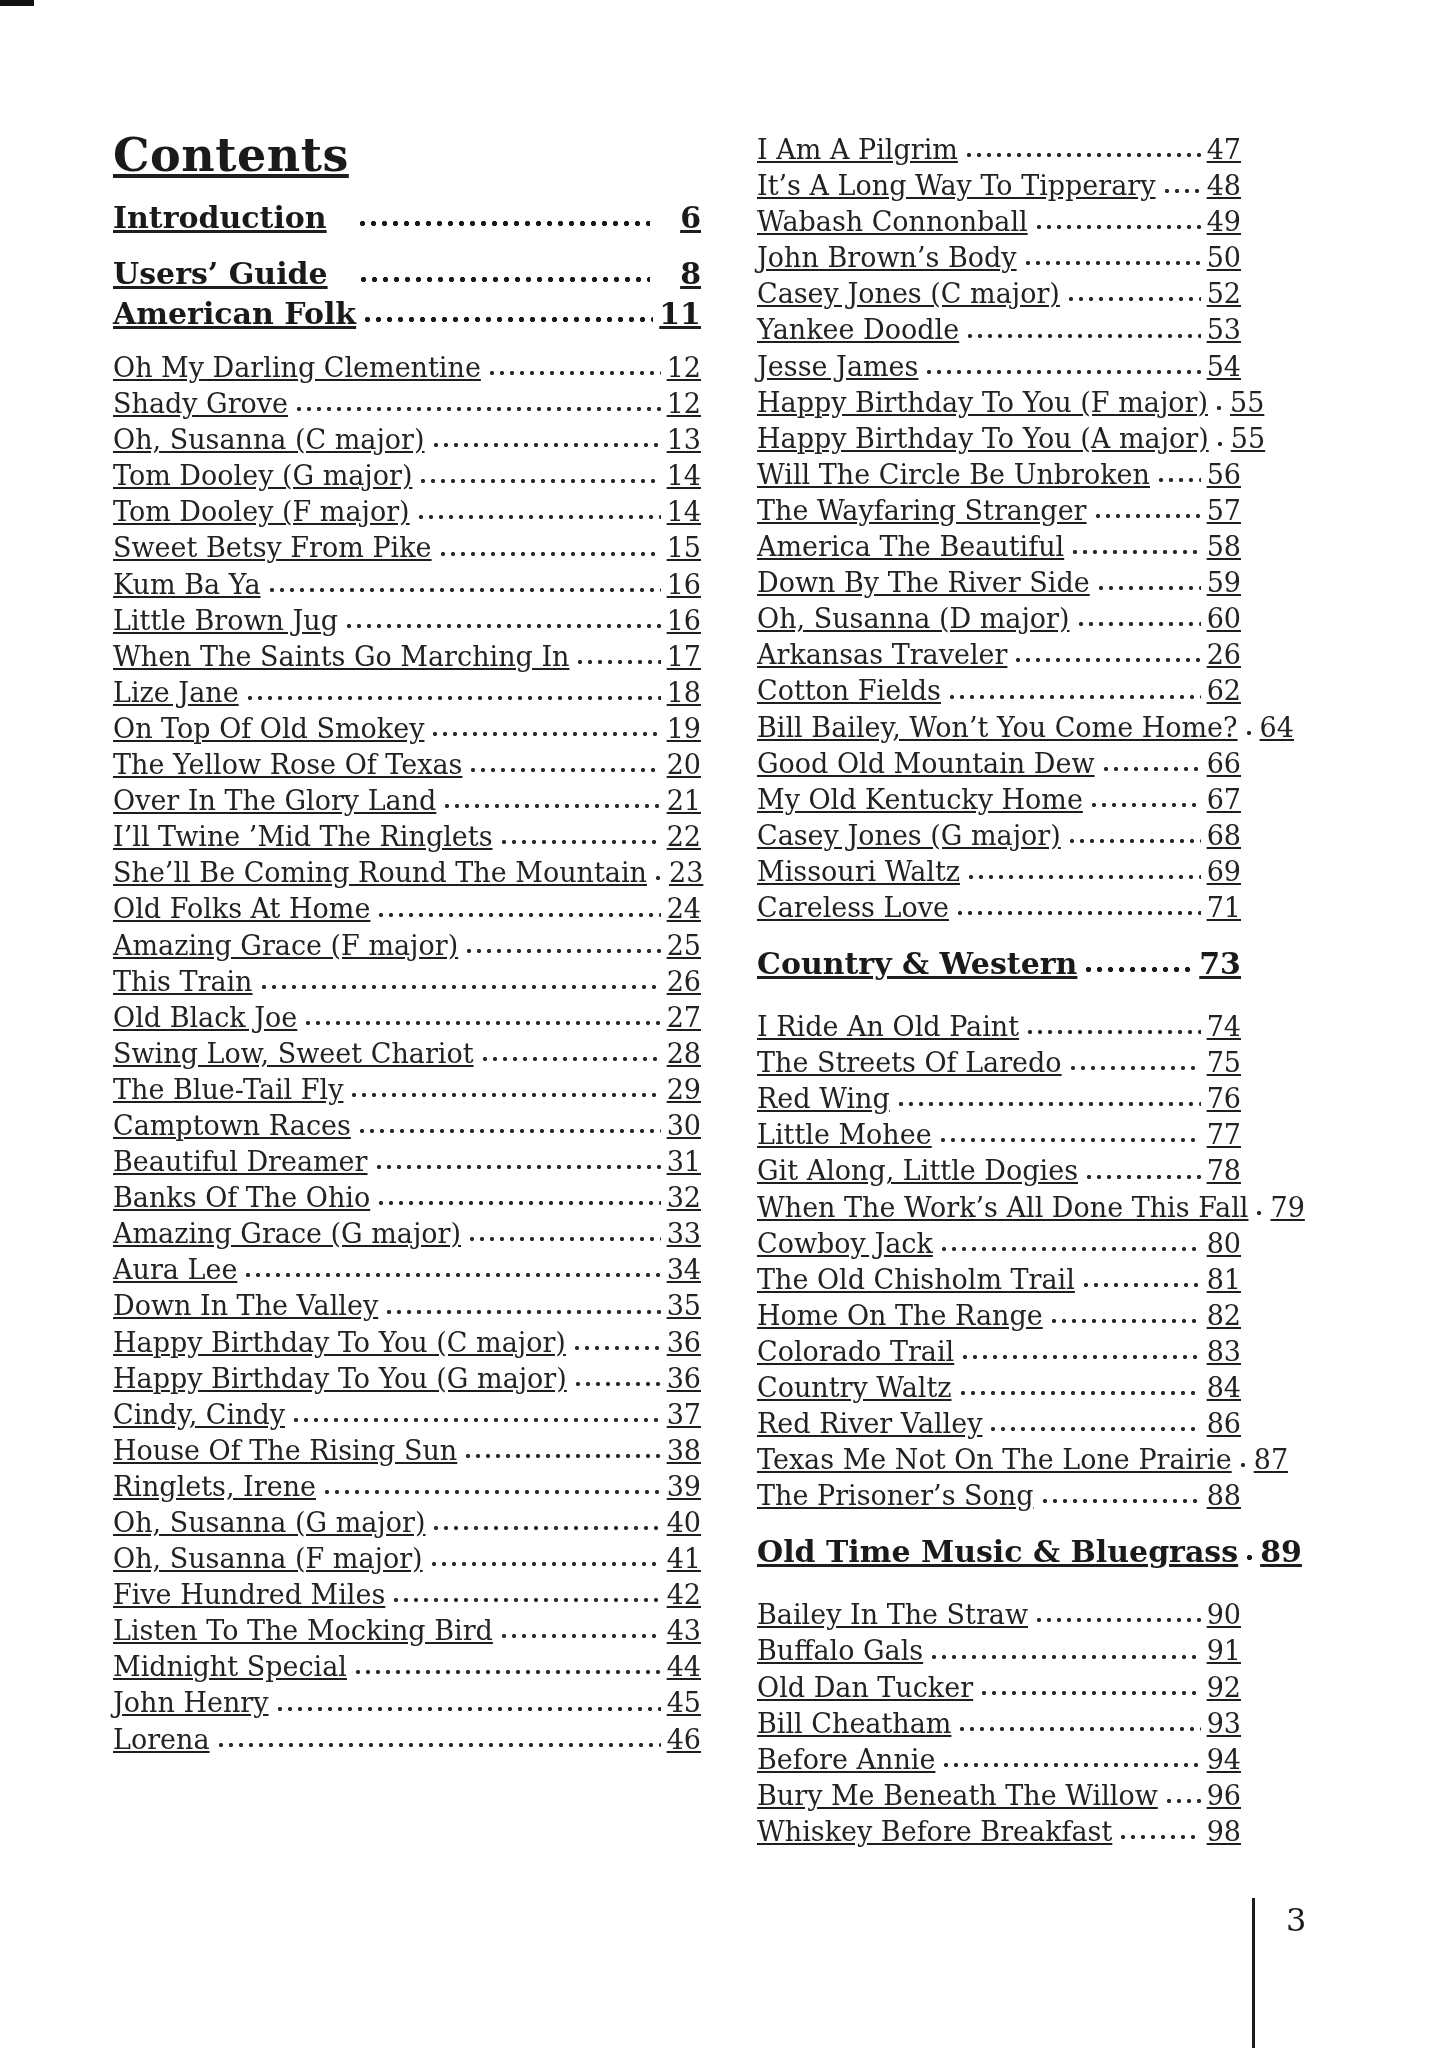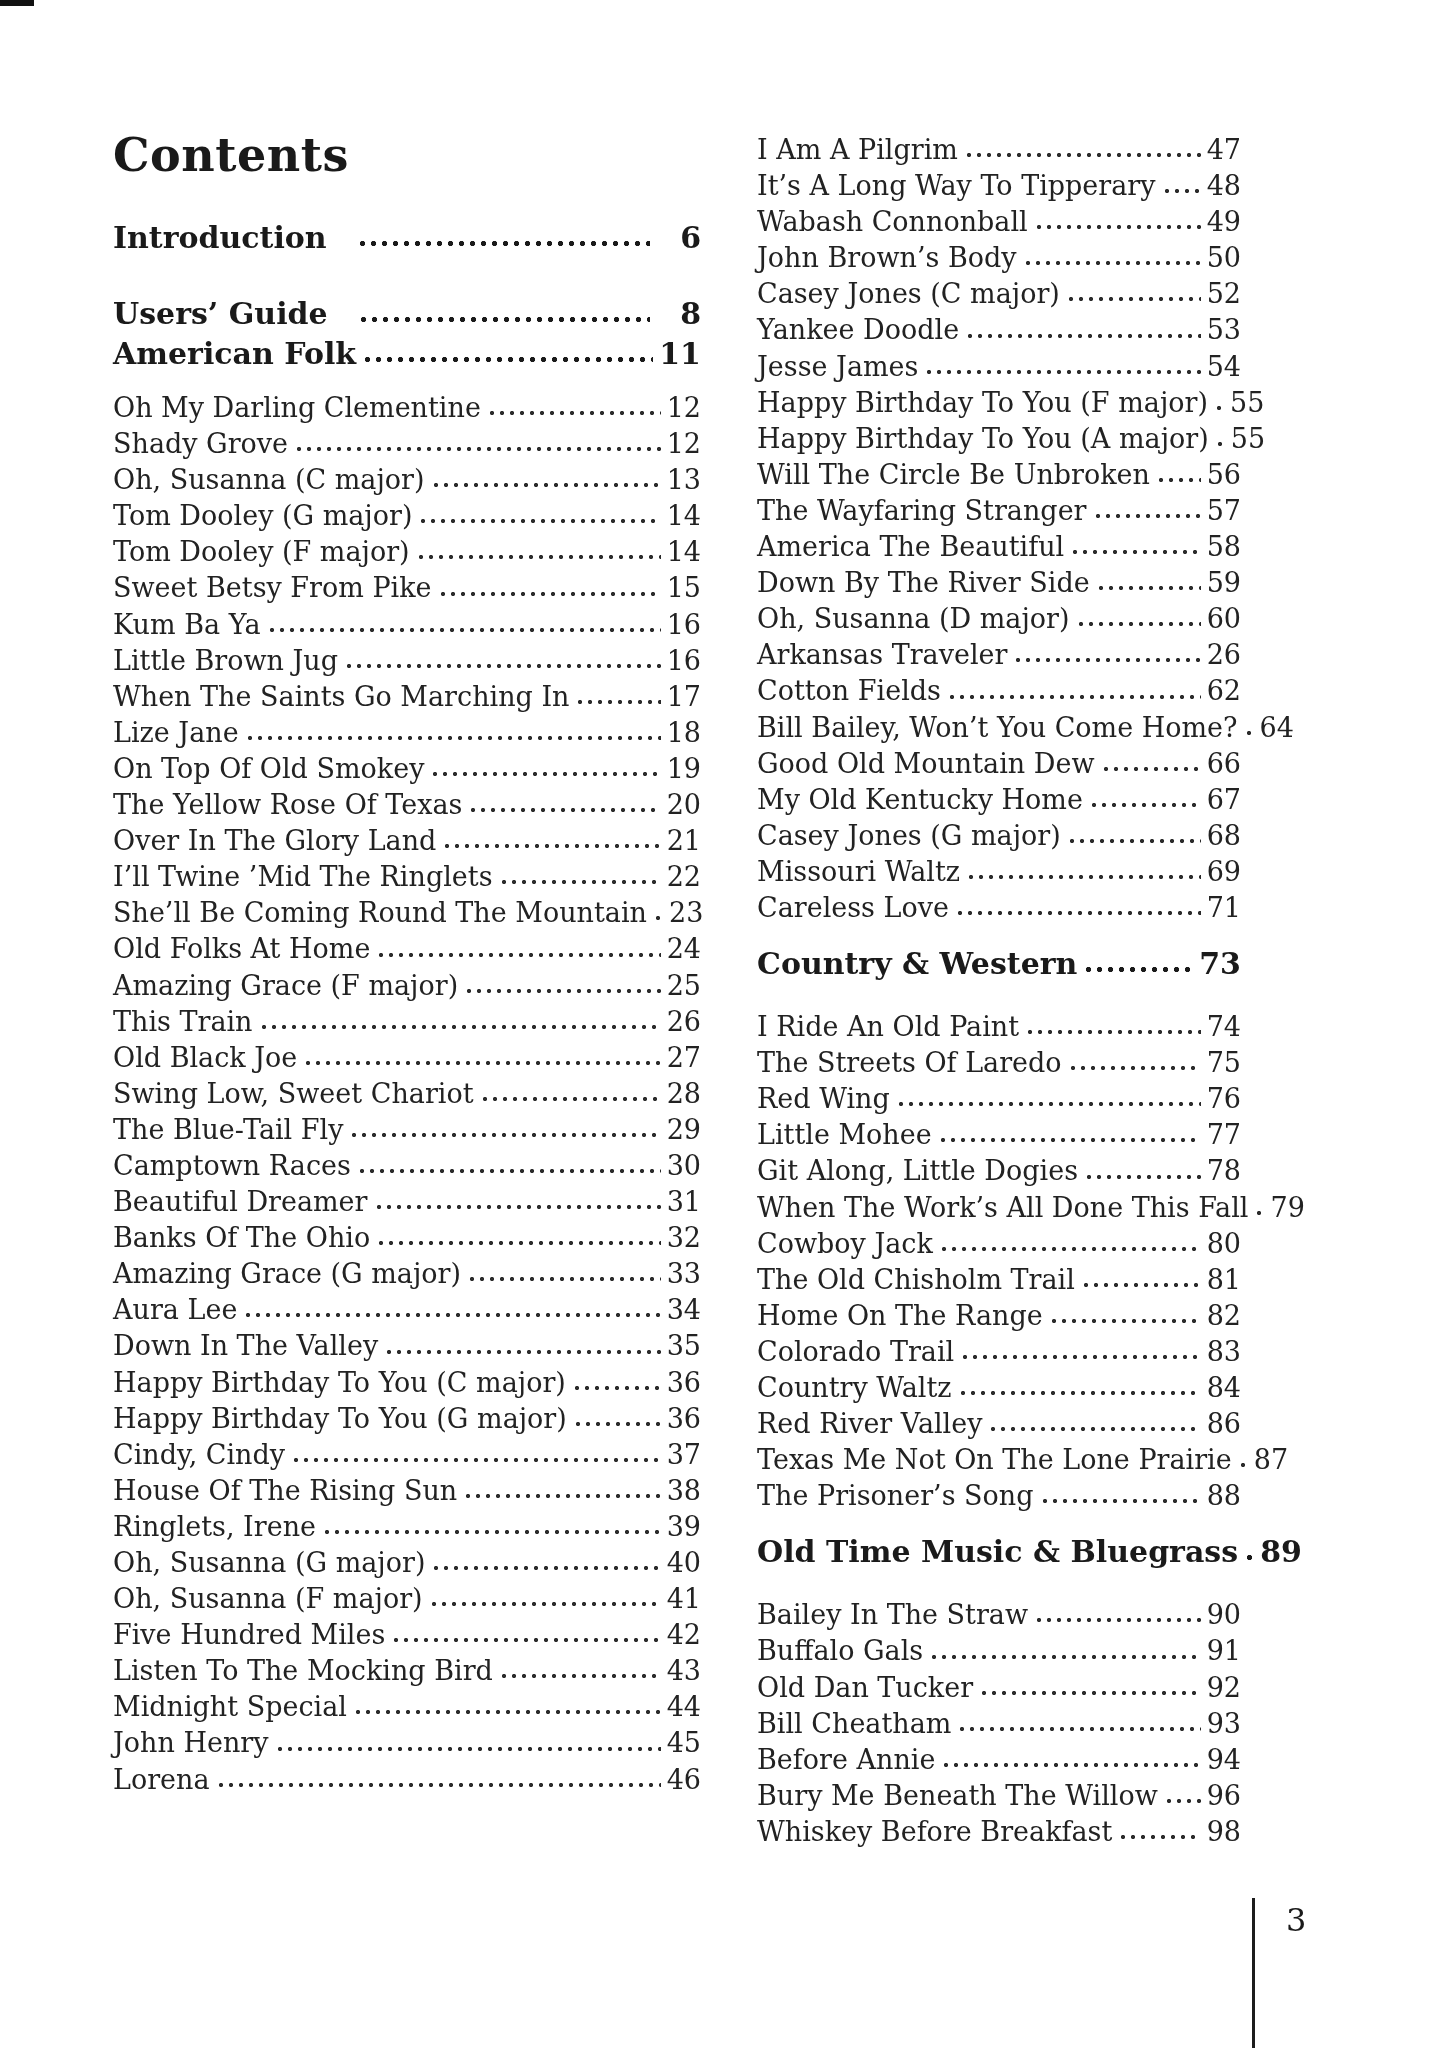--- a/index.html
+++ b/index.html
@@ -3,35 +3,35 @@
 <meta charset="utf-8">
 <style>
   html,body { margin:0; padding:0; background:#ffffff; }
   .page {
     position:relative; width:1448px; height:2048px; background:#ffffff;
     font-family:"DejaVu Serif","Liberation Serif",serif; color:#1e1e1e;
     overflow:hidden;
   }
   .scan-artifact { position:absolute; left:0; top:0; width:34px; height:6px; background:#111; }
 
-  .col { position:absolute; }
+  .col { position:absolute;text-decoration:underline; }
   .col-left  { left:113px; top:128px; width:588px; }
   .col-right { left:757px; top:132px; width:484px; }
 
   h1.title {
     margin:0; font-size:46px; line-height:54px; font-weight:bold;
     letter-spacing:0.5px; color:#1a1a1a;
   }
 
   .row { display:flex; align-items:baseline; }
   .label { white-space:nowrap; }
   .pagenum { white-space:nowrap; margin-left:2px; }
 
   .head-row { font-size:30px; line-height:40px; font-weight:bold; color:#1a1a1a; }
-  .front-list .head-row { margin-top:36px;gap:24px; }
+  .front-list .head-row { margin-top:16px;gap:24px; }
   .af-head { }
 
   .song-list { margin-top:16px; }
   .song-row { font-size:27px; line-height:36.1px; font-weight:normal; color:#222; }
 
   .leader {
     flex:1 1 auto; min-width:10px; align-self:stretch; margin:0 4px 0 6px;
     background-image:radial-gradient(circle, #2b2b2b 1.9px, rgba(0,0,0,0) 2.3px);
     background-size:10px 10px; background-repeat:repeat-x;
     background-position:left bottom 8px;

